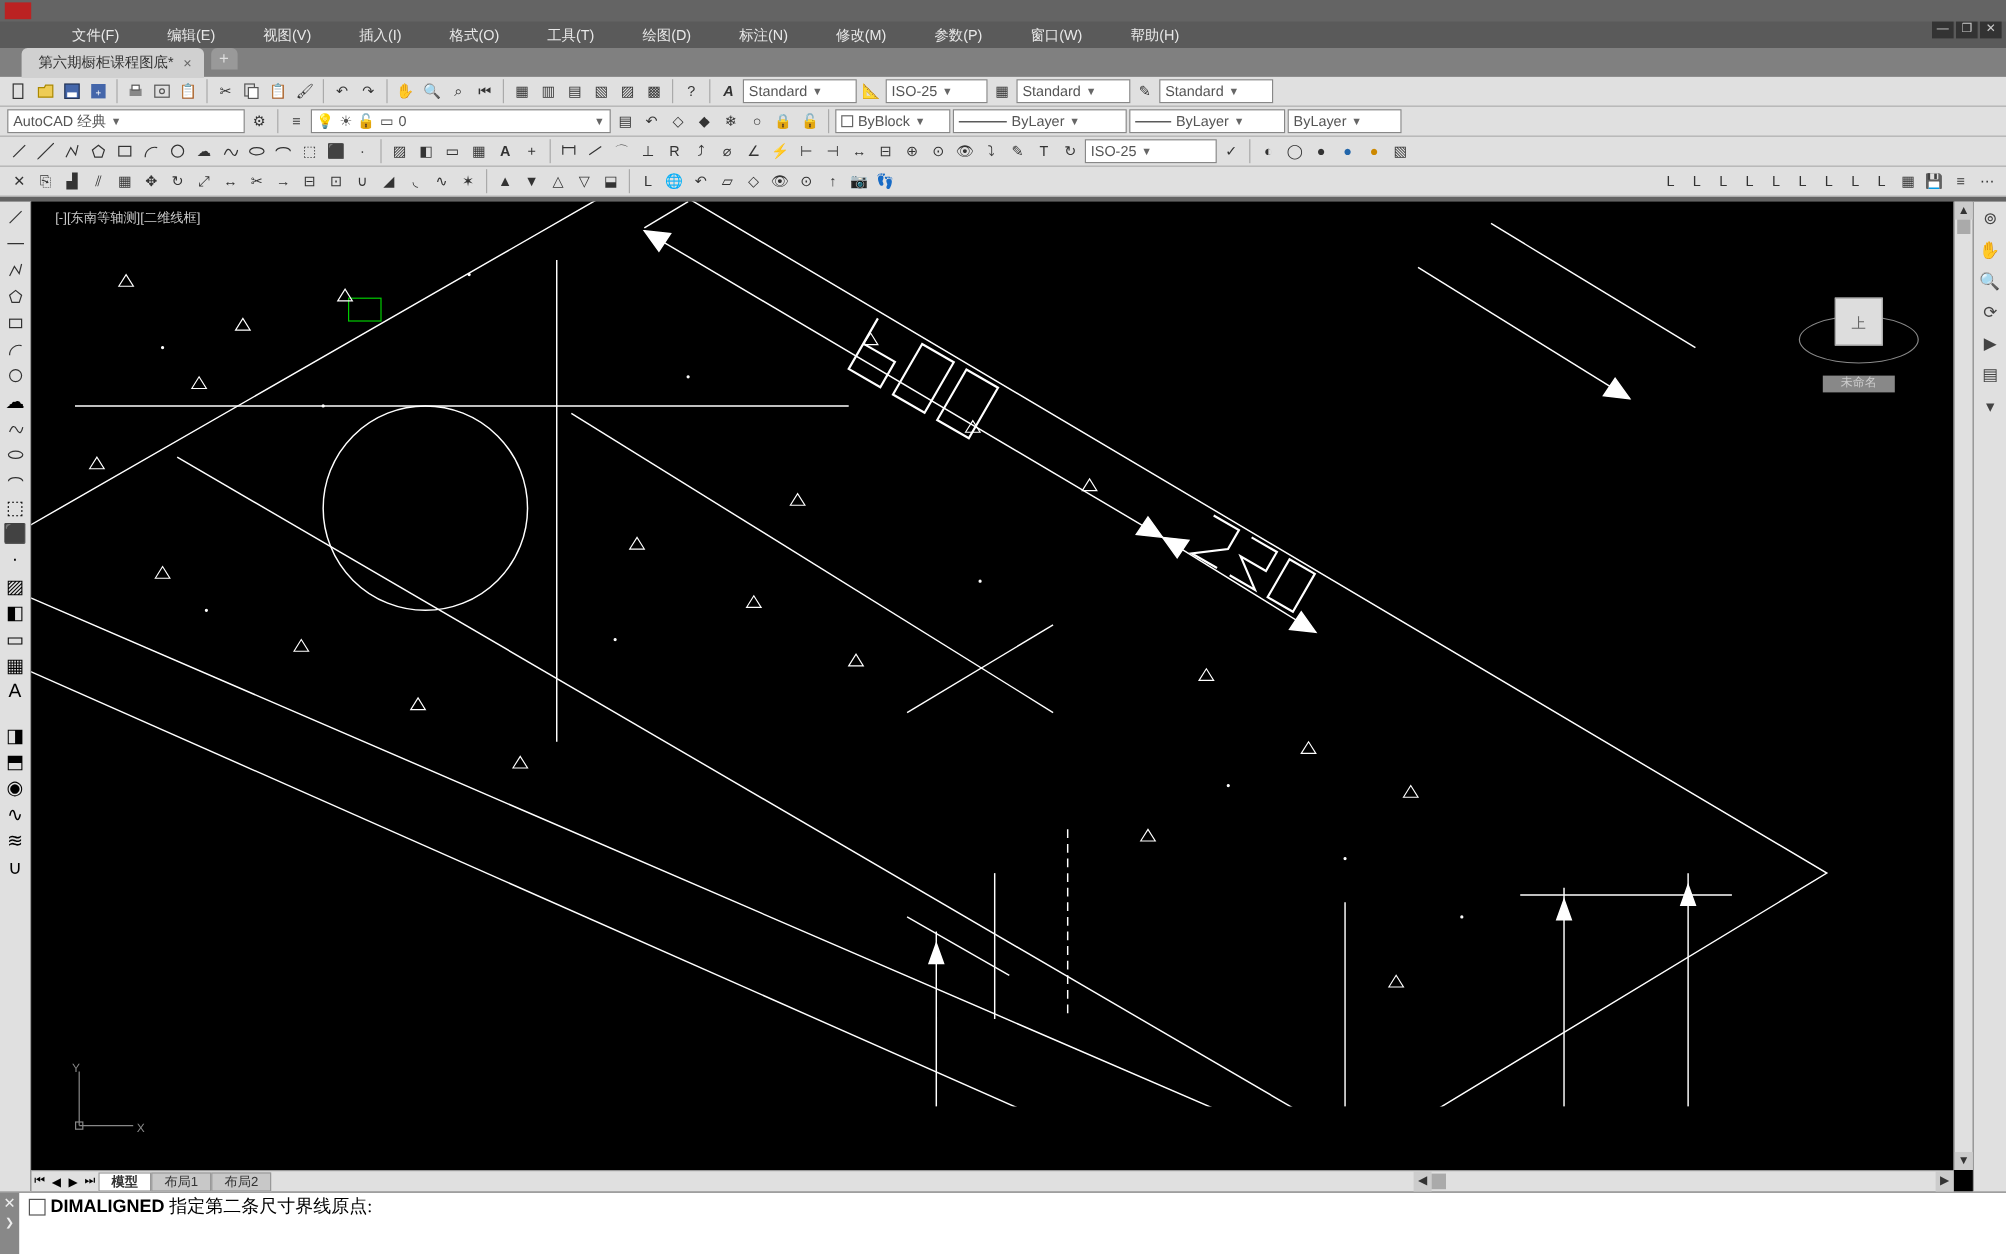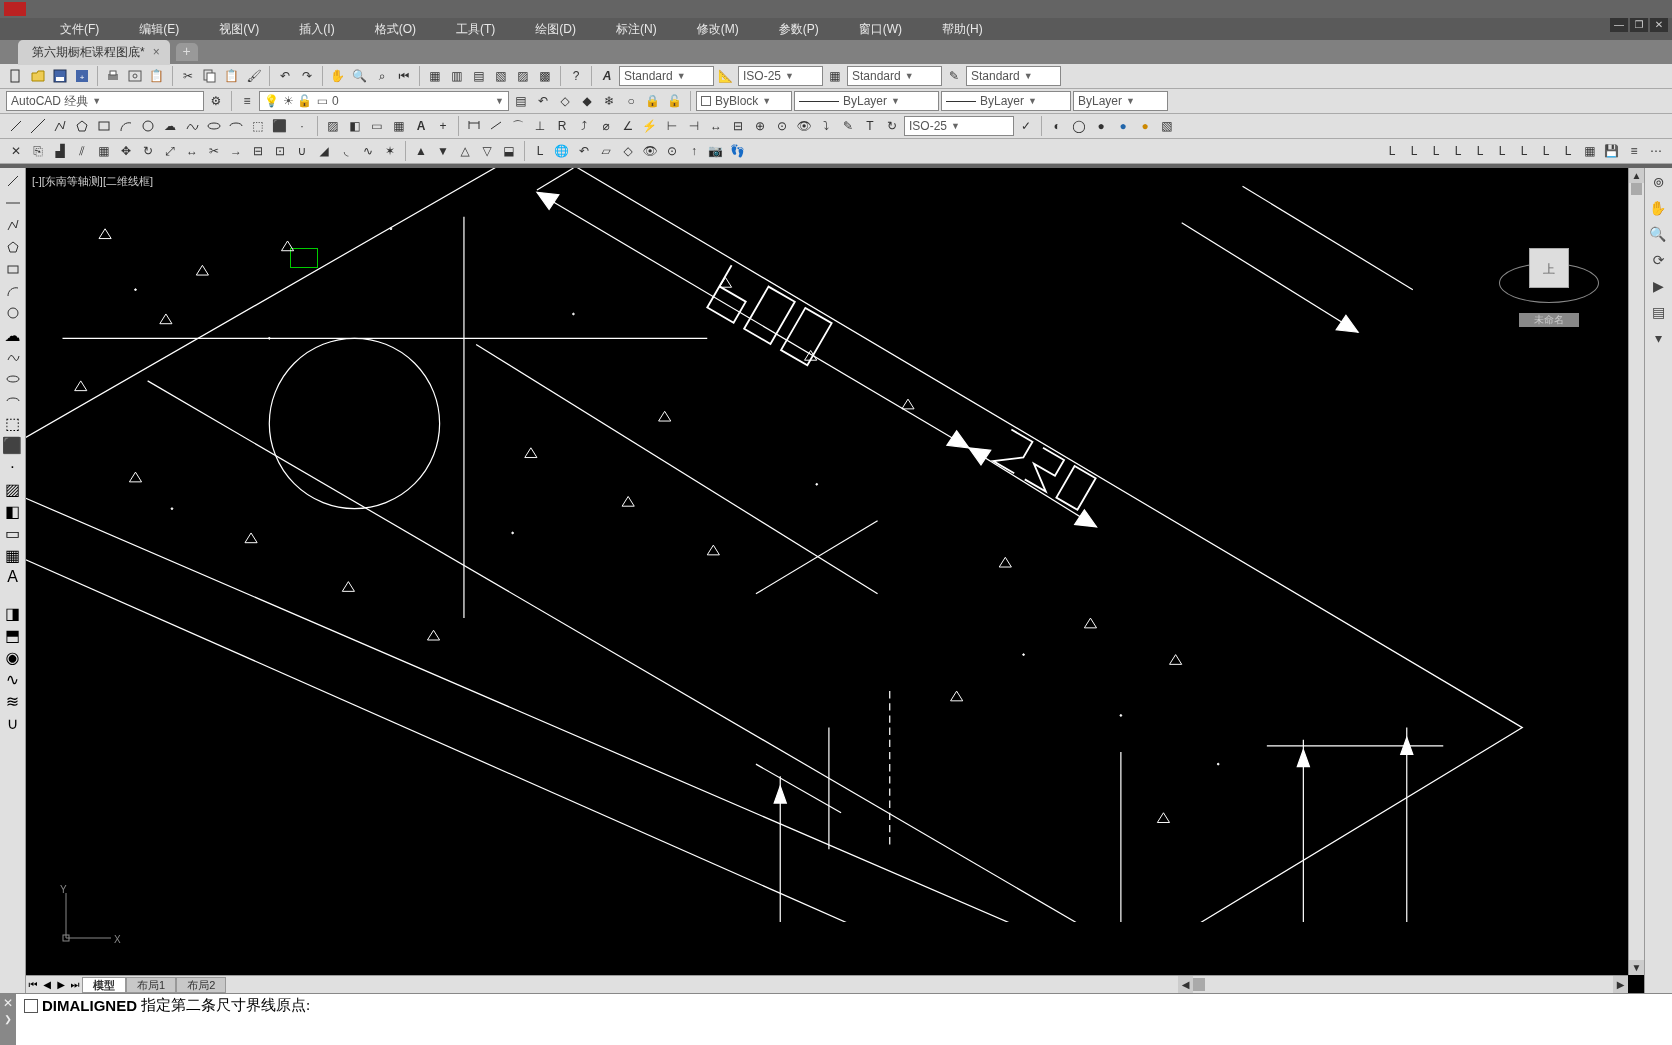--- a/index.html
+++ b/index.html
@@ -9,42 +9,42 @@
 .title-bar { height: 18px; background: #646464; display: flex; align-items: center; padding: 0 4px; }
 .title-bar .logo { width: 22px; height: 14px; background: #b22; margin-right: 8px; }
 .win-controls { position: absolute; right: 4px; top: 18px; display: flex; gap: 2px; }
 .win-controls span { width: 18px; height: 14px; background: #333; color: #ccc; font-size: 10px; text-align: center; line-height: 14px; cursor: pointer; }
 
 
 .menu-bar { height: 22px; background: #5a5a5a; display: flex; align-items: center; padding: 0 40px; color: #e8e8e8; font-size: 12px; }
 .menu-bar .item { padding: 3px 20px; cursor: pointer; }
 
 
-.tab-bar { height: 24px; background: #808080; display: flex; align-items: center; padding: 0 18px; }
+.tab-bar { height: 24px; background: #808080; display: flex; align-items: flex-start; padding: 0 18px; }
 .tab { background: #d0d0d0; color: #333; font-size: 12px; padding: 4px 10px 4px 14px; border-radius: 5px 5px 0 0; display: flex; align-items: center; gap: 8px; cursor: pointer; }
 .tab .close { color: #666; }
 .tab-add { width: 22px; height: 18px; background: #999; border-radius: 5px 5px 0 0; margin-left: 6px; text-align: center; color: #ddd; font-size: 14px; line-height: 16px; cursor: pointer; }
 
 
 .toolbar { background: #e0e0e0; border-bottom: 1px solid #aaa; display: flex; align-items: center; padding: 2px 6px; gap: 2px; flex-wrap: nowrap; }
 .toolbar .sep { width: 1px; height: 20px; background: #aaa; margin: 0 3px; }
 .tb-btn { width: 20px; height: 20px; border: 1px solid transparent; display: flex; align-items: center; justify-content: center; cursor: pointer; font-size: 12px; color: #333; }
 .tb-btn svg { width: 14px; height: 14px; }
 .tb-drop { display: flex; align-items: center; background: #fff; border: 1px solid #888; height: 20px; padding: 0 4px; font-size: 12px; color: #555; cursor: pointer; gap: 4px; }
 .tb-drop .arrow { font-size: 9px; color: #666; }
 
 
 .work-area { position: absolute; top: 168px; left: 0; right: 0; bottom: 52px; display: flex; }
 .left-palette { width: 26px; background: #e0e0e0; border-right: 1px solid #999; display: flex; flex-direction: column; align-items: center; padding: 4px 0; gap: 4px; }
 .left-palette .pb { width: 18px; height: 18px; cursor: pointer; display:flex; align-items:center; justify-content:center; }
 .left-palette .pb svg { width:14px; height:14px; }
 .right-panel { width: 28px; background: #e0e0e0; border-left: 1px solid #999; display: flex; flex-direction: column; align-items: center; padding: 4px 0; gap: 6px; }
 .right-panel .rb { width: 20px; height: 20px; cursor: pointer; display:flex; align-items:center; justify-content:center; font-size:14px; color:#444; }
 .canvas-wrap { flex: 1; position: relative; background: #000; }
-.canvas-wrap .corner-label { position: absolute; top: 6px; left: 6px; color: #ccc; font-size: 11px; }
+.canvas-wrap .corner-label { position: absolute; top: 6px; left: 20px; color: #ccc; font-size: 11px; }
 .drawing { position: absolute; inset: 0; }
 .green-sel { position: absolute; left: 264px; top: 80px; width: 28px; height: 20px; border: 1px solid #0c0; }
 .nav-cube { position:absolute; right:40px; top:50px; width:110px; height:110px; background:transparent; }
 .nav-cube .face { position:absolute; left:35px; top:30px; width:40px; height:40px; background:#ddd; border:1px solid #aaa; font-size:12px; color:#666; text-align:center; line-height:40px; }
 .nav-cube .ring { position:absolute; left:5px; top:45px; width:100px; height:40px; border:1px solid #888; border-radius:50%; }
 .nav-cube .btn-bot { position:absolute; left:25px; top:95px; width:60px; height:14px; background:#888; font-size:10px; color:#ccc; text-align:center; line-height:14px; }
 .scrollbar-v { position:absolute; right:0; top:0; bottom:18px; width:16px; background:#e0e0e0; border-left:1px solid #999; }
 .scrollbar-v .thumb { position:absolute; top:15px; left:2px; right:2px; height:12px; background:#aaa; }
 .scrollbar-v .arr { position:absolute; left:0; right:0; height:15px; background:#ccc; text-align:center; font-size:10px; line-height:15px; color:#333; cursor:pointer; }
 .scrollbar-h { position:absolute; left:0; right:16px; bottom:0; height:18px; background:#e0e0e0; border-top:1px solid #999; display:flex; align-items:center; }

